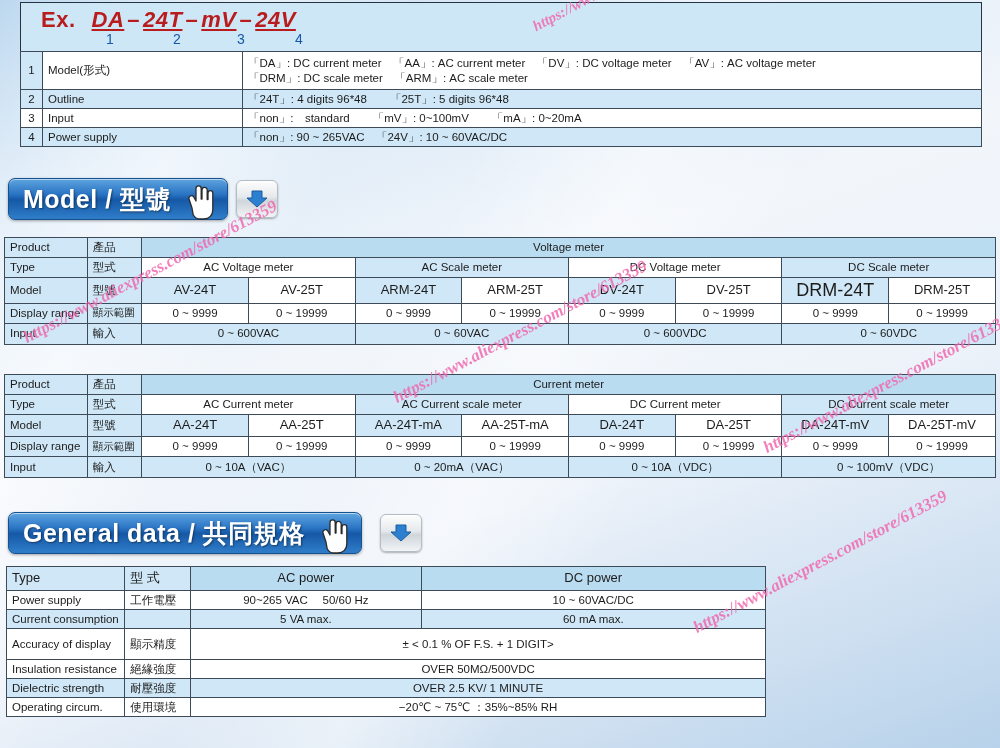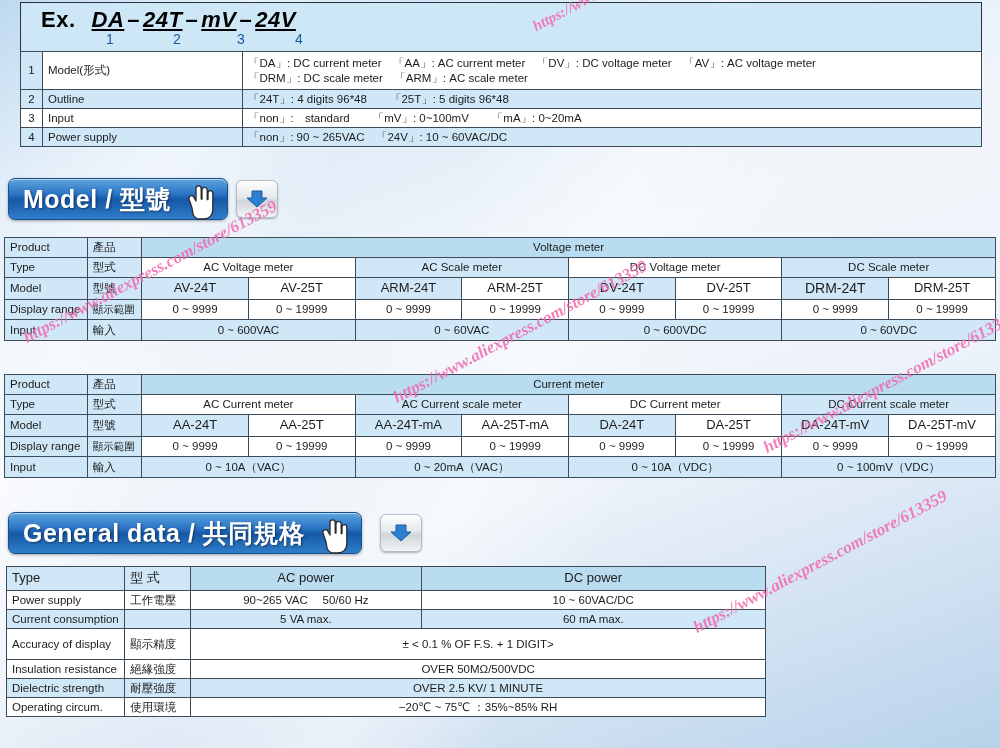--- a/index.html
+++ b/index.html
@@ -33,21 +33,21 @@
   .cn{font-weight:normal;}
 
   
   .exwrap{position:absolute;left:20px;top:2px;width:962px;}
   .exhead{
     height:48px;background:#cde7f7;border:1px solid #25323f;border-bottom:none;
     position:relative;
   }
   .exformula{
     position:absolute;left:20px;top:4px;
-    color:#000000;font-weight:bold;font-style:italic;
+    color:#b91c1c;font-weight:bold;font-style:italic;
     font-size:22px;letter-spacing:.5px;
     font-family:"Liberation Sans","DejaVu Sans",sans-serif;
   }
   .exformula .ex{font-style:normal;margin-right:16px;}
   .exformula u{text-decoration:underline;text-underline-offset:2px;}
   .exformula .dash{font-style:normal;font-weight:bold;margin:0 3px;}
   .exnums{position:absolute;left:20px;top:28px;color:#1658a8;
     font-size:14px;font-weight:normal;font-style:normal;}
   .exnums span{position:absolute;}
 
@@ -184,21 +184,21 @@
         </tr>
         <tr style="height:22px;">
           <td class="l blue">Model</td>
           <td class="l blue cn">型號</td>
           <td class="c blue" style="font-size:13px">AV-24T</td>
           <td class="c white" style="font-size:13px">AV-25T</td>
           <td class="c blue" style="font-size:13px">ARM-24T</td>
           <td class="c white" style="font-size:13px">ARM-25T</td>
           <td class="c blue" style="font-size:13px">DV-24T</td>
           <td class="c white" style="font-size:13px">DV-25T</td>
-          <td class="c blue" style="font-size:14px">DRM-24T</td>
+          <td class="c blue" style="font-size:18px">DRM-24T</td>
           <td class="c white" style="font-size:13px">DRM-25T</td>
         </tr>
         <tr style="height:20px;">
           <td class="l blue">Display range</td>
           <td class="l blue cn" style="font-size:10.5px">顯示範圍</td>
           <td class="c white">0 ~ 9999</td>
           <td class="c white">0 ~ 19999</td>
           <td class="c white">0 ~ 9999</td>
           <td class="c white">0 ~ 19999</td>
           <td class="c white">0 ~ 9999</td>

